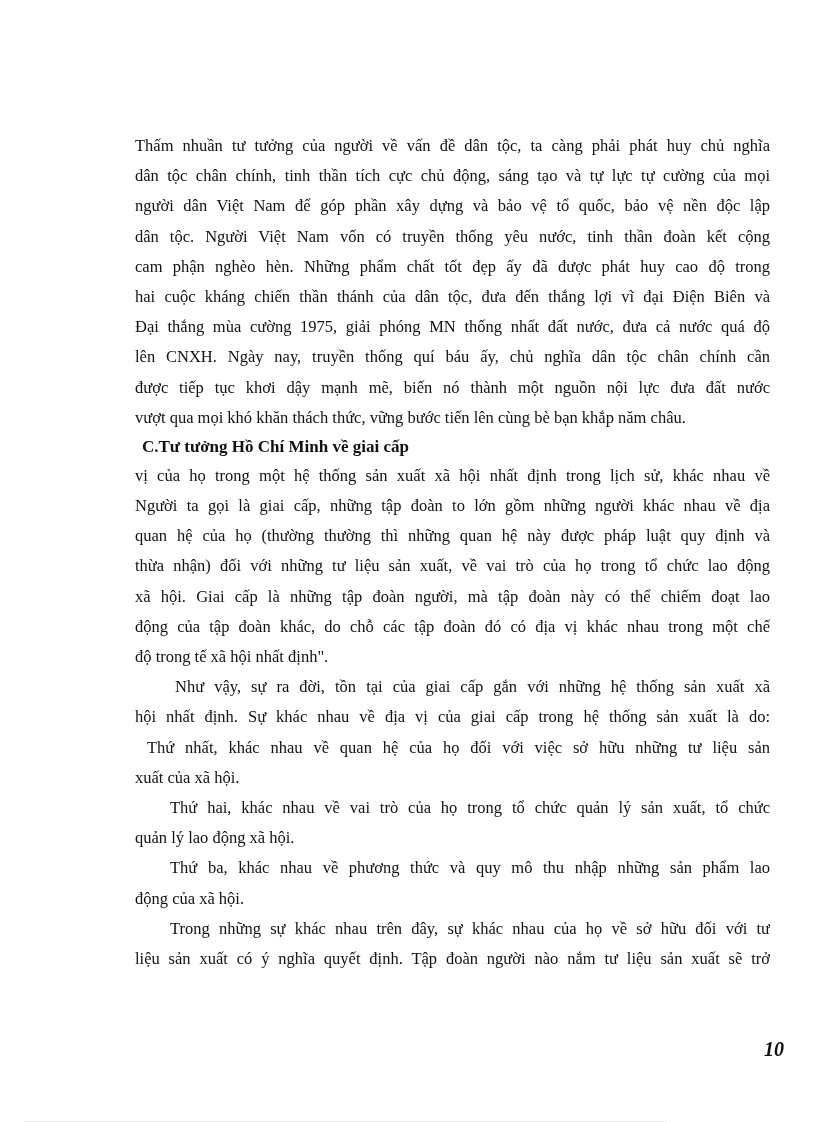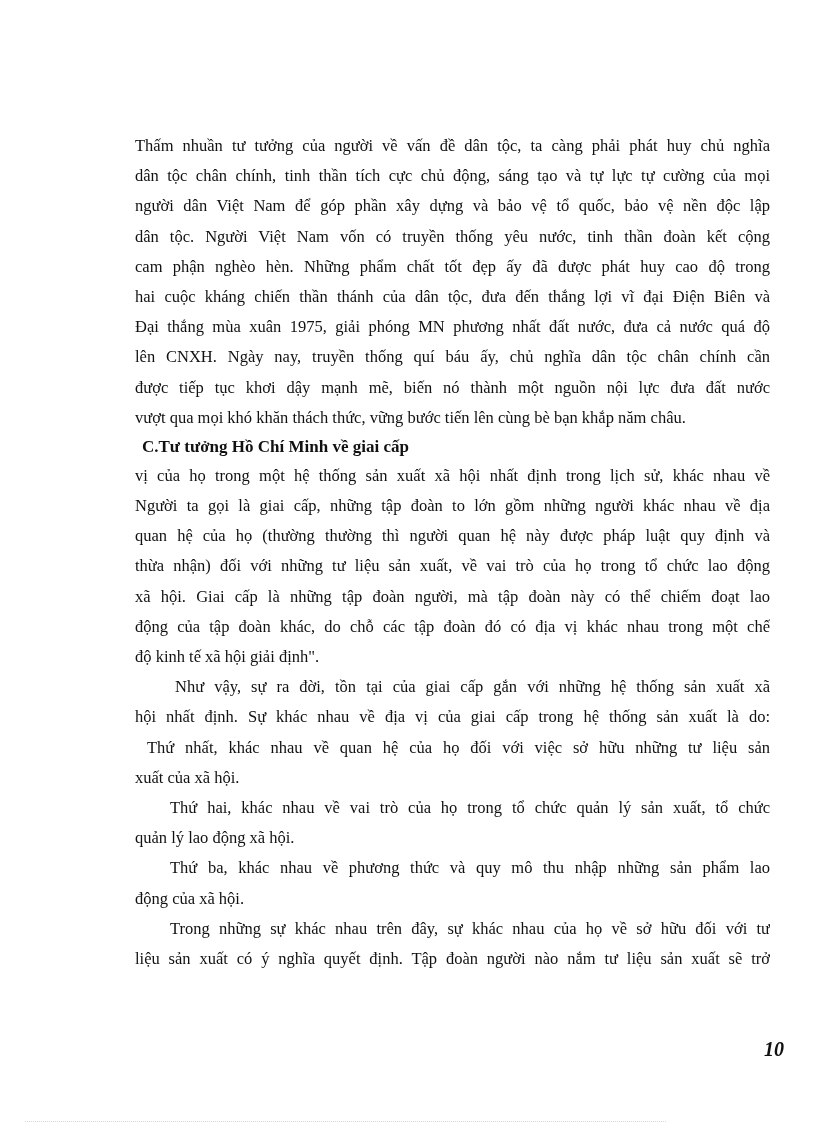--- a/index.html
+++ b/index.html
@@ -26,36 +26,36 @@
 <div class="page">
   <div class="text-block">
 
     <div>
       <div class="line">Thấm nhuần tư tưởng của người về vấn đề dân tộc, ta càng phải phát huy chủ nghĩa</div>
       <div class="line">dân tộc chân chính, tinh thần tích cực chủ động, sáng tạo và tự lực tự cường của mọi</div>
       <div class="line">người dân Việt Nam để góp phần xây dựng và bảo vệ tổ quốc, bảo vệ nền độc lập</div>
       <div class="line">dân tộc. Người Việt Nam vốn có truyền thống yêu nước, tinh thần đoàn kết cộng</div>
       <div class="line">cam phận nghèo hèn. Những phẩm chất tốt đẹp ấy đã được phát huy cao độ trong</div>
       <div class="line">hai cuộc kháng chiến thần thánh của dân tộc, đưa đến thắng lợi vĩ đại Điện Biên và</div>
-      <div class="line">Đại thắng mùa xuân 1975, giải phóng MN phương nhất đất nước, đưa cả nước quá độ</div>
+      <div class="line">Đại thắng mùa cường 1975, giải phóng MN thống nhất đất nước, đưa cả nước quá độ</div>
       <div class="line">lên CNXH. Ngày nay, truyền thống quí báu ấy, chủ nghĩa dân tộc chân chính cần</div>
       <div class="line">được tiếp tục khơi dậy mạnh mẽ, biến nó thành một nguồn nội lực đưa đất nước</div>
       <div class="line last">vượt qua mọi khó khăn thách thức, vững bước tiến lên cùng bè bạn khắp năm châu.</div>
     </div>
 
     <div class="heading">C.Tư tưởng Hồ Chí Minh về giai cấp</div>
 
     <div>
       <div class="line">vị của họ trong một hệ thống sản xuất xã hội nhất định trong lịch sử, khác nhau về</div>
       <div class="line">Người ta gọi là giai cấp, những tập đoàn to lớn gồm những người khác nhau về địa</div>
-      <div class="line">quan hệ của họ (thường thường thì người quan hệ này được pháp luật quy định và</div>
+      <div class="line">quan hệ của họ (thường thường thì những quan hệ này được pháp luật quy định và</div>
       <div class="line">thừa nhận) đối với những tư liệu sản xuất, về vai trò của họ trong tổ chức lao động</div>
       <div class="line">xã hội. Giai cấp là những tập đoàn người, mà tập đoàn này có thể chiếm đoạt lao</div>
       <div class="line">động của tập đoàn khác, do chỗ các tập đoàn đó có địa vị khác nhau trong một chế</div>
-      <div class="line last">độ kinh tế xã hội giải định".</div>
+      <div class="line last">độ trong tế xã hội nhất định".</div>
     </div>
 
     <div>
       <div class="line indent1">Như vậy, sự ra đời, tồn tại của giai cấp gắn với những hệ thống sản xuất xã</div>
       <div class="line">hội nhất định. Sự khác nhau về địa vị của giai cấp trong hệ thống sản xuất là do:</div>
     </div>
 
     <div>
       <div class="line indent3">Thứ nhất, khác nhau về quan hệ của họ đối với việc sở hữu những tư liệu sản</div>
       <div class="line last">xuất của xã hội.</div>

